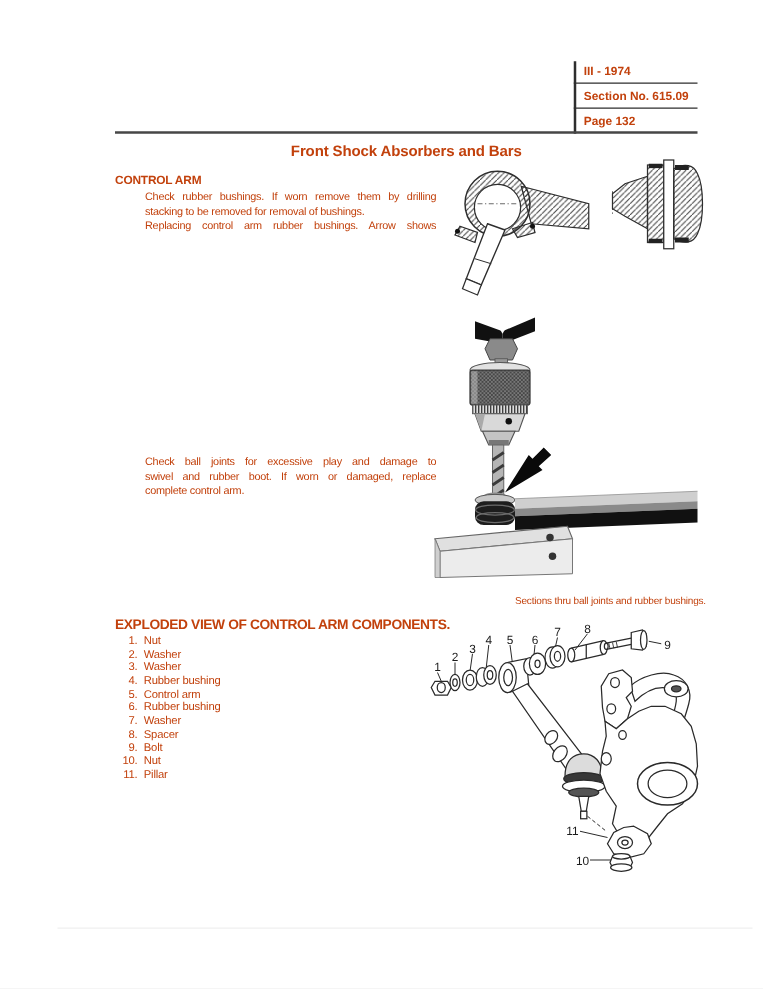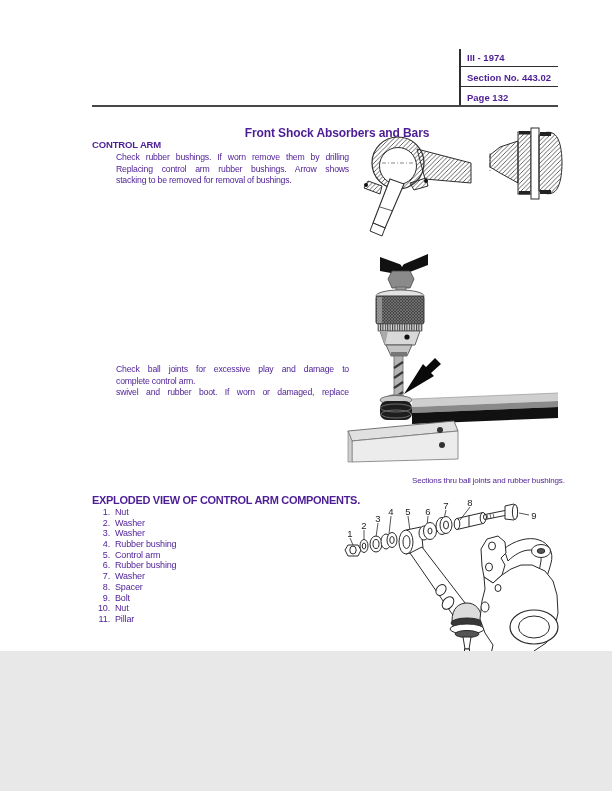--- a/index.html
+++ b/index.html
@@ -1,34 +1,34 @@
 <!DOCTYPE html>
 <html><head>
 <meta charset="utf-8">
 <style>
   html,body{margin:0;padding:0;background:#e8e8e8;}
   .page{
-    position:relative;width:612px;height:651px;background:#ffffff;
-    font-family:"Liberation Sans",sans-serif;color:#4c1d95;overflow:hidden;
+    position:relative;width:612px;height:791px;background:#ffffff;
+    font-family:"Liberation Sans",sans-serif;color:#c2410c;overflow:hidden;
     margin:0 auto;
   }
   
   .hdr-vline{position:absolute;left:459px;top:49px;width:1.5px;height:58px;background:#2e2e2e;}
   .hdr-rule{position:absolute;left:459px;width:99px;height:1.4px;background:#2e2e2e;}
   .hdr-rule.r1{top:66px}
   .hdr-rule.r2{top:86px}
   .hdr-text{position:absolute;left:467px;font-size:9.5px;font-weight:bold;letter-spacing:0;white-space:nowrap;}
   .hdr-text.t1{top:52px}
   .hdr-text.t2{top:72px}
   .hdr-text.t3{top:92px}
   .main-rule{position:absolute;left:92px;top:105px;width:466px;height:2px;background:#474747;}
   .scan-edge{position:absolute;left:46px;top:742px;width:556px;height:1px;background:#f0f0f0;}
   
   .title{
-    position:absolute;left:92px;top:114px;width:466px;margin:12px;
+    position:absolute;left:92px;top:114px;width:466px;margin:0;
     font-size:12px;font-weight:bold;letter-spacing:-0.1px;text-align:center;white-space:nowrap;
   }
   
   .sec-heading{position:absolute;margin:0;font-weight:bold;white-space:nowrap;}
   .sec-heading.ca{left:92px;top:139px;font-size:9.5px;letter-spacing:-0.15px;}
   .sec-heading.ev{left:92px;top:494px;font-size:11px;letter-spacing:-0.3px;}
   .para{position:absolute;width:233px;font-size:8.7px;letter-spacing:-0.2px;margin-left:24px;}
   .para.p1{left:92px;top:152px;}
   .para.p2{left:92px;top:364px;}
   .para .ln{height:11.7px;line-height:11.7px;overflow:hidden;white-space:nowrap;}
@@ -47,38 +47,38 @@
   svg text{font-family:"Liberation Sans",sans-serif;font-size:9.5px;fill:#1c1c1c;}
 </style>
 </head>
 <body>
 
 <div class="page">
 
   <div class="hdr-vline"></div>
   <div class="hdr-text t1">III - 1974</div>
   <div class="hdr-rule r1"></div>
-  <div class="hdr-text t2">Section No. 443.02</div>
+  <div class="hdr-text t2">Section No. 615.09</div>
   <div class="hdr-rule r2"></div>
   <div class="hdr-text t3">Page 132</div>
   <div class="main-rule"></div>
   <div class="scan-edge"></div>
 
   <h1 class="title">Front Shock Absorbers and Bars</h1>
 
   <h2 class="sec-heading ca">CONTROL ARM</h2>
   <div class="para p1">
     <div class="ln j">Check rubber bushings. If worn remove them by drilling</div>
+    <div class="ln">stacking to be removed for removal of bushings.</div>
     <div class="ln j">Replacing control arm rubber bushings. Arrow shows</div>
-    <div class="ln">stacking to be removed for removal of bushings.</div>
   </div>
   <div class="para p2">
     <div class="ln j">Check ball joints for excessive play and damage to</div>
+    <div class="ln j">swivel and rubber boot. If worn or damaged, replace</div>
     <div class="ln">complete control arm.</div>
-    <div class="ln j">swivel and rubber boot. If worn or damaged, replace</div>
   </div>
 
   <svg class="fig a" width="116" height="103" viewBox="0 0 116 103">
     <defs>
       <pattern id="hA" width="4.5" height="4.5" patternUnits="userSpaceOnUse">
         <path d="M0,4.5 L4.5,0" stroke="#3c3c3c" stroke-width="0.8"></path>
       </pattern>
     </defs>
     <g>
       <polygon points="60,14 114,28 114,48 68,44" fill="url(#hA)" stroke="#2e2e2e" stroke-width="1"></polygon>

